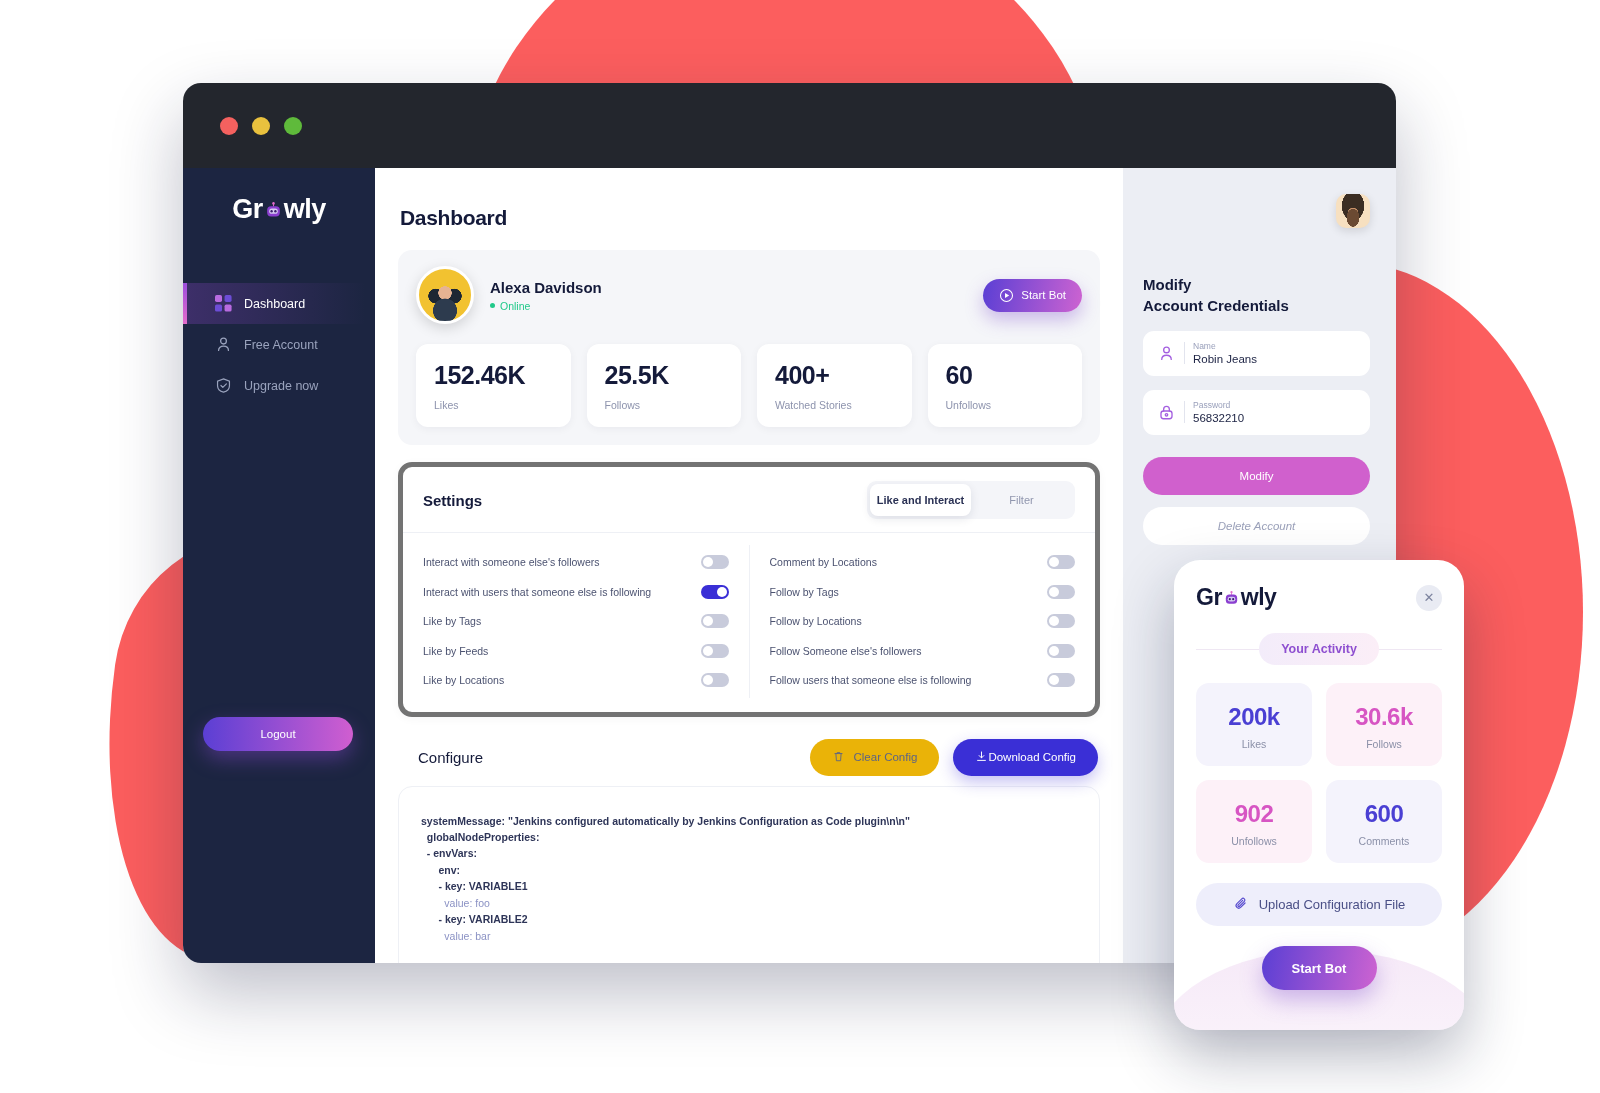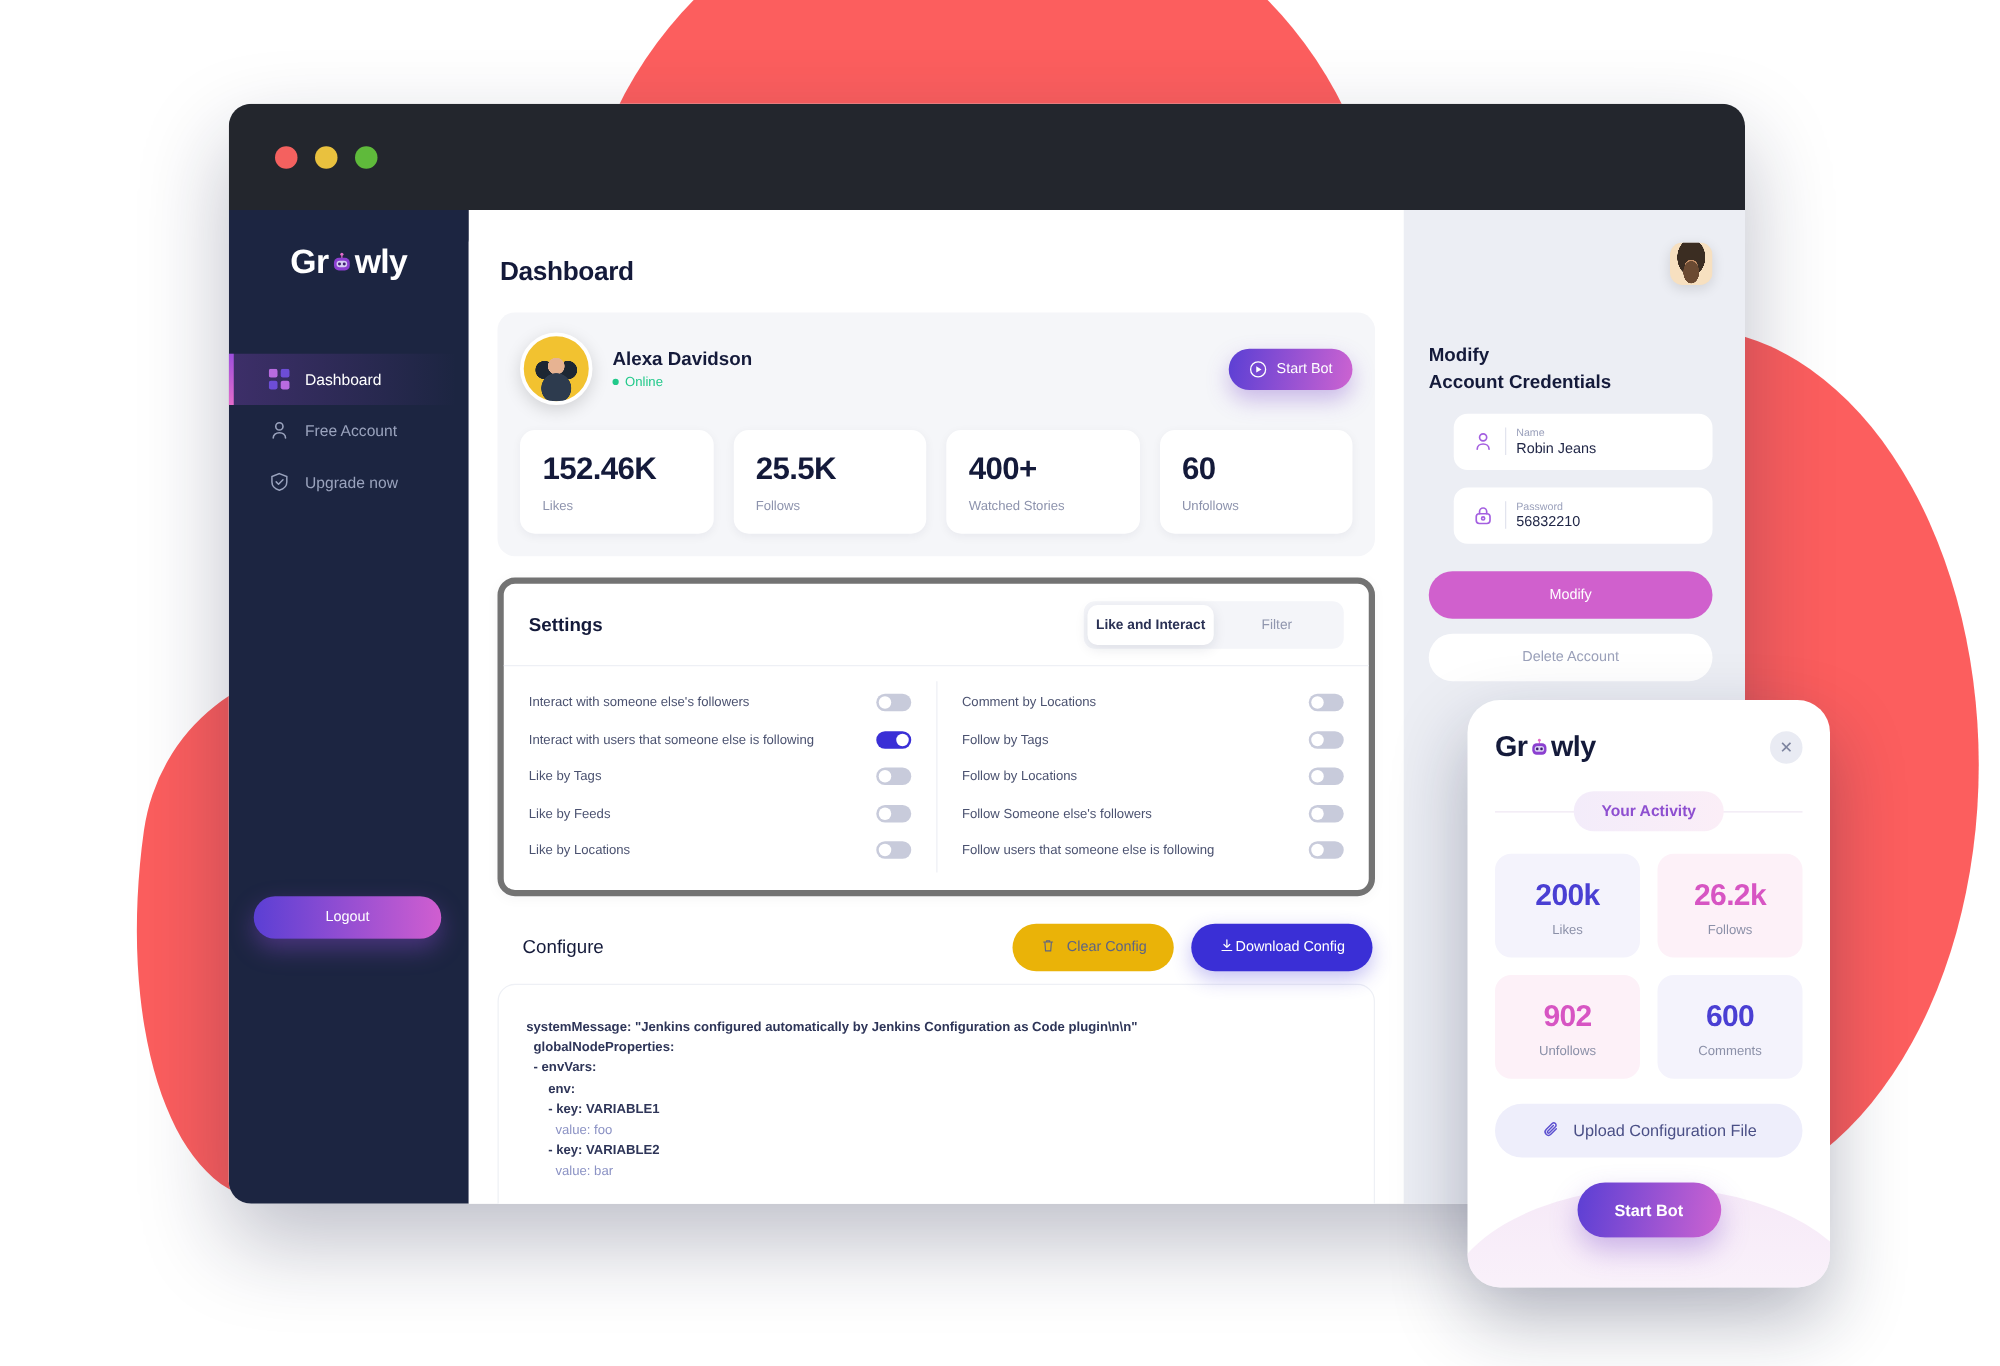--- a/index.html
+++ b/index.html
@@ -209,34 +209,34 @@
       radial-gradient(circle at 50% 56%, #c9936a 0 20%, transparent 21%),
       radial-gradient(ellipse at 50% 35%, #3b2d22 0 46% , transparent 47%),
       #f7e0c0;
     box-shadow: 0 3px 10px rgba(0,0,0,.12);
   }
   .cred-title {
     margin-top: 46px; font-size: 15px; font-weight: 600; color: #141a3a; line-height: 1.42;
   }
   .field {
     margin-top: 14px; background: #fff; border-radius: 11px; height: 45px;
-    display: flex; align-items: center; padding: 0 14px; gap: 8px; margin-left: 20px;
+    display: flex; align-items: center; padding: 0 14px; gap: 8px;
   }
   .field:first-of-type { margin-top: 44px; }
   .field-ic { width: 19px; height: 19px; flex: 0 0 19px; }
   .field-div { width: 1px; height: 22px; background: #e2e4ee; }
   .field-lab { font-size: 8.5px; color: #9aa0bb; }
   .field-val { font-size: 11.5px; color: #212747; font-weight: 400; margin-top: 2px; }
   .btn-modify {
     margin-top: 22px; width: 100%; height: 38px; border-radius: 20px; border: none;
     background: #d060cd; color: #fff; font-size: 11.5px; cursor: pointer;
   }
   .btn-delete {
     margin-top: 12px; width: 100%; height: 38px; border-radius: 20px; border: none;
-    background: #fff; color: #9ba1ba; font-size: 11.5px; cursor: pointer;
+    background: #fff; color: #9ba1ba; font-size: 11.5px; cursor: pointer; font-style: italic;
   }
 
   
   .phone {
     position: absolute; left: 1174px; top: 560px;
     width: 290px; height: 470px;
     background: #fff; border-radius: 26px;
     box-shadow: 0 26px 60px rgba(20,25,60,.30);
     padding: 24px 22px 0 22px; overflow: hidden;
   }
@@ -590,21 +590,21 @@
     <div class="activity-wrap">
       <span class="activity-pill">Your Activity</span>
     </div>
 
     <div class="tiles">
       <div class="tile violet">
         <div class="tile-val">200k</div>
         <div class="tile-lab">Likes</div>
       </div>
       <div class="tile pink">
-        <div class="tile-val">26.2k</div>
+        <div class="tile-val">30.6k</div>
         <div class="tile-lab">Follows</div>
       </div>
       <div class="tile pink">
         <div class="tile-val">902</div>
         <div class="tile-lab">Unfollows</div>
       </div>
       <div class="tile violet">
         <div class="tile-val">600</div>
         <div class="tile-lab">Comments</div>
       </div>

